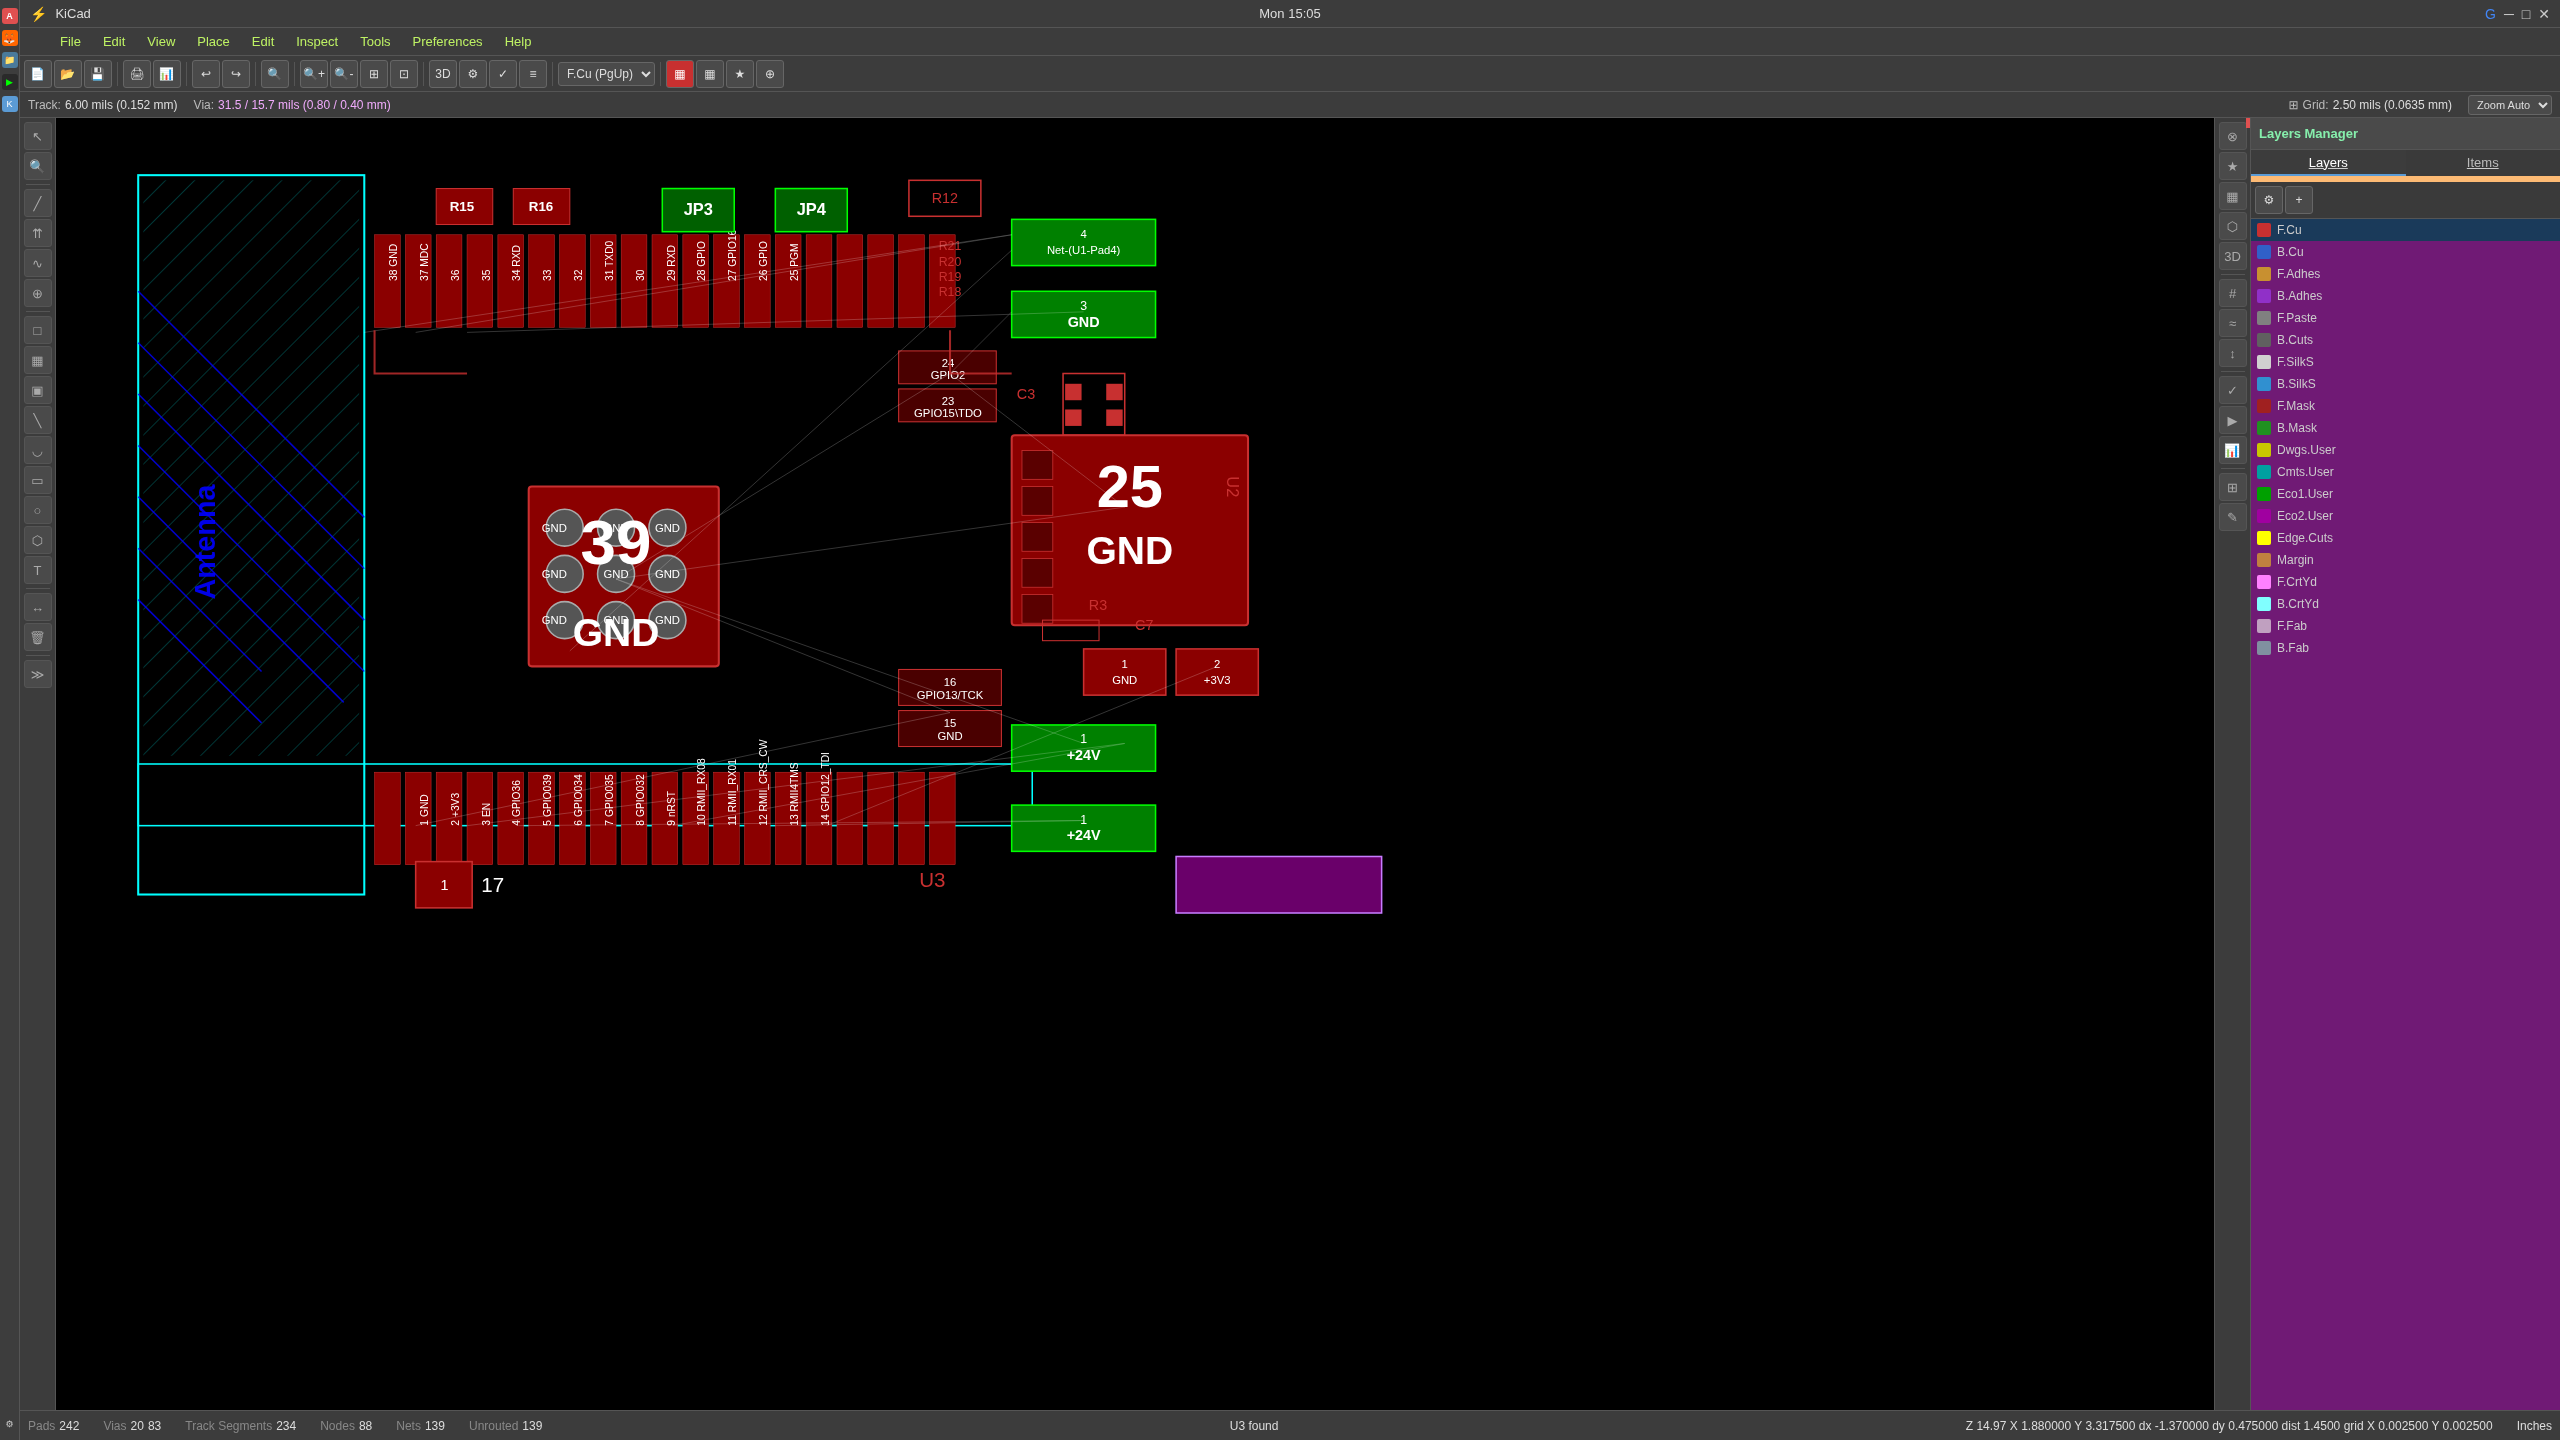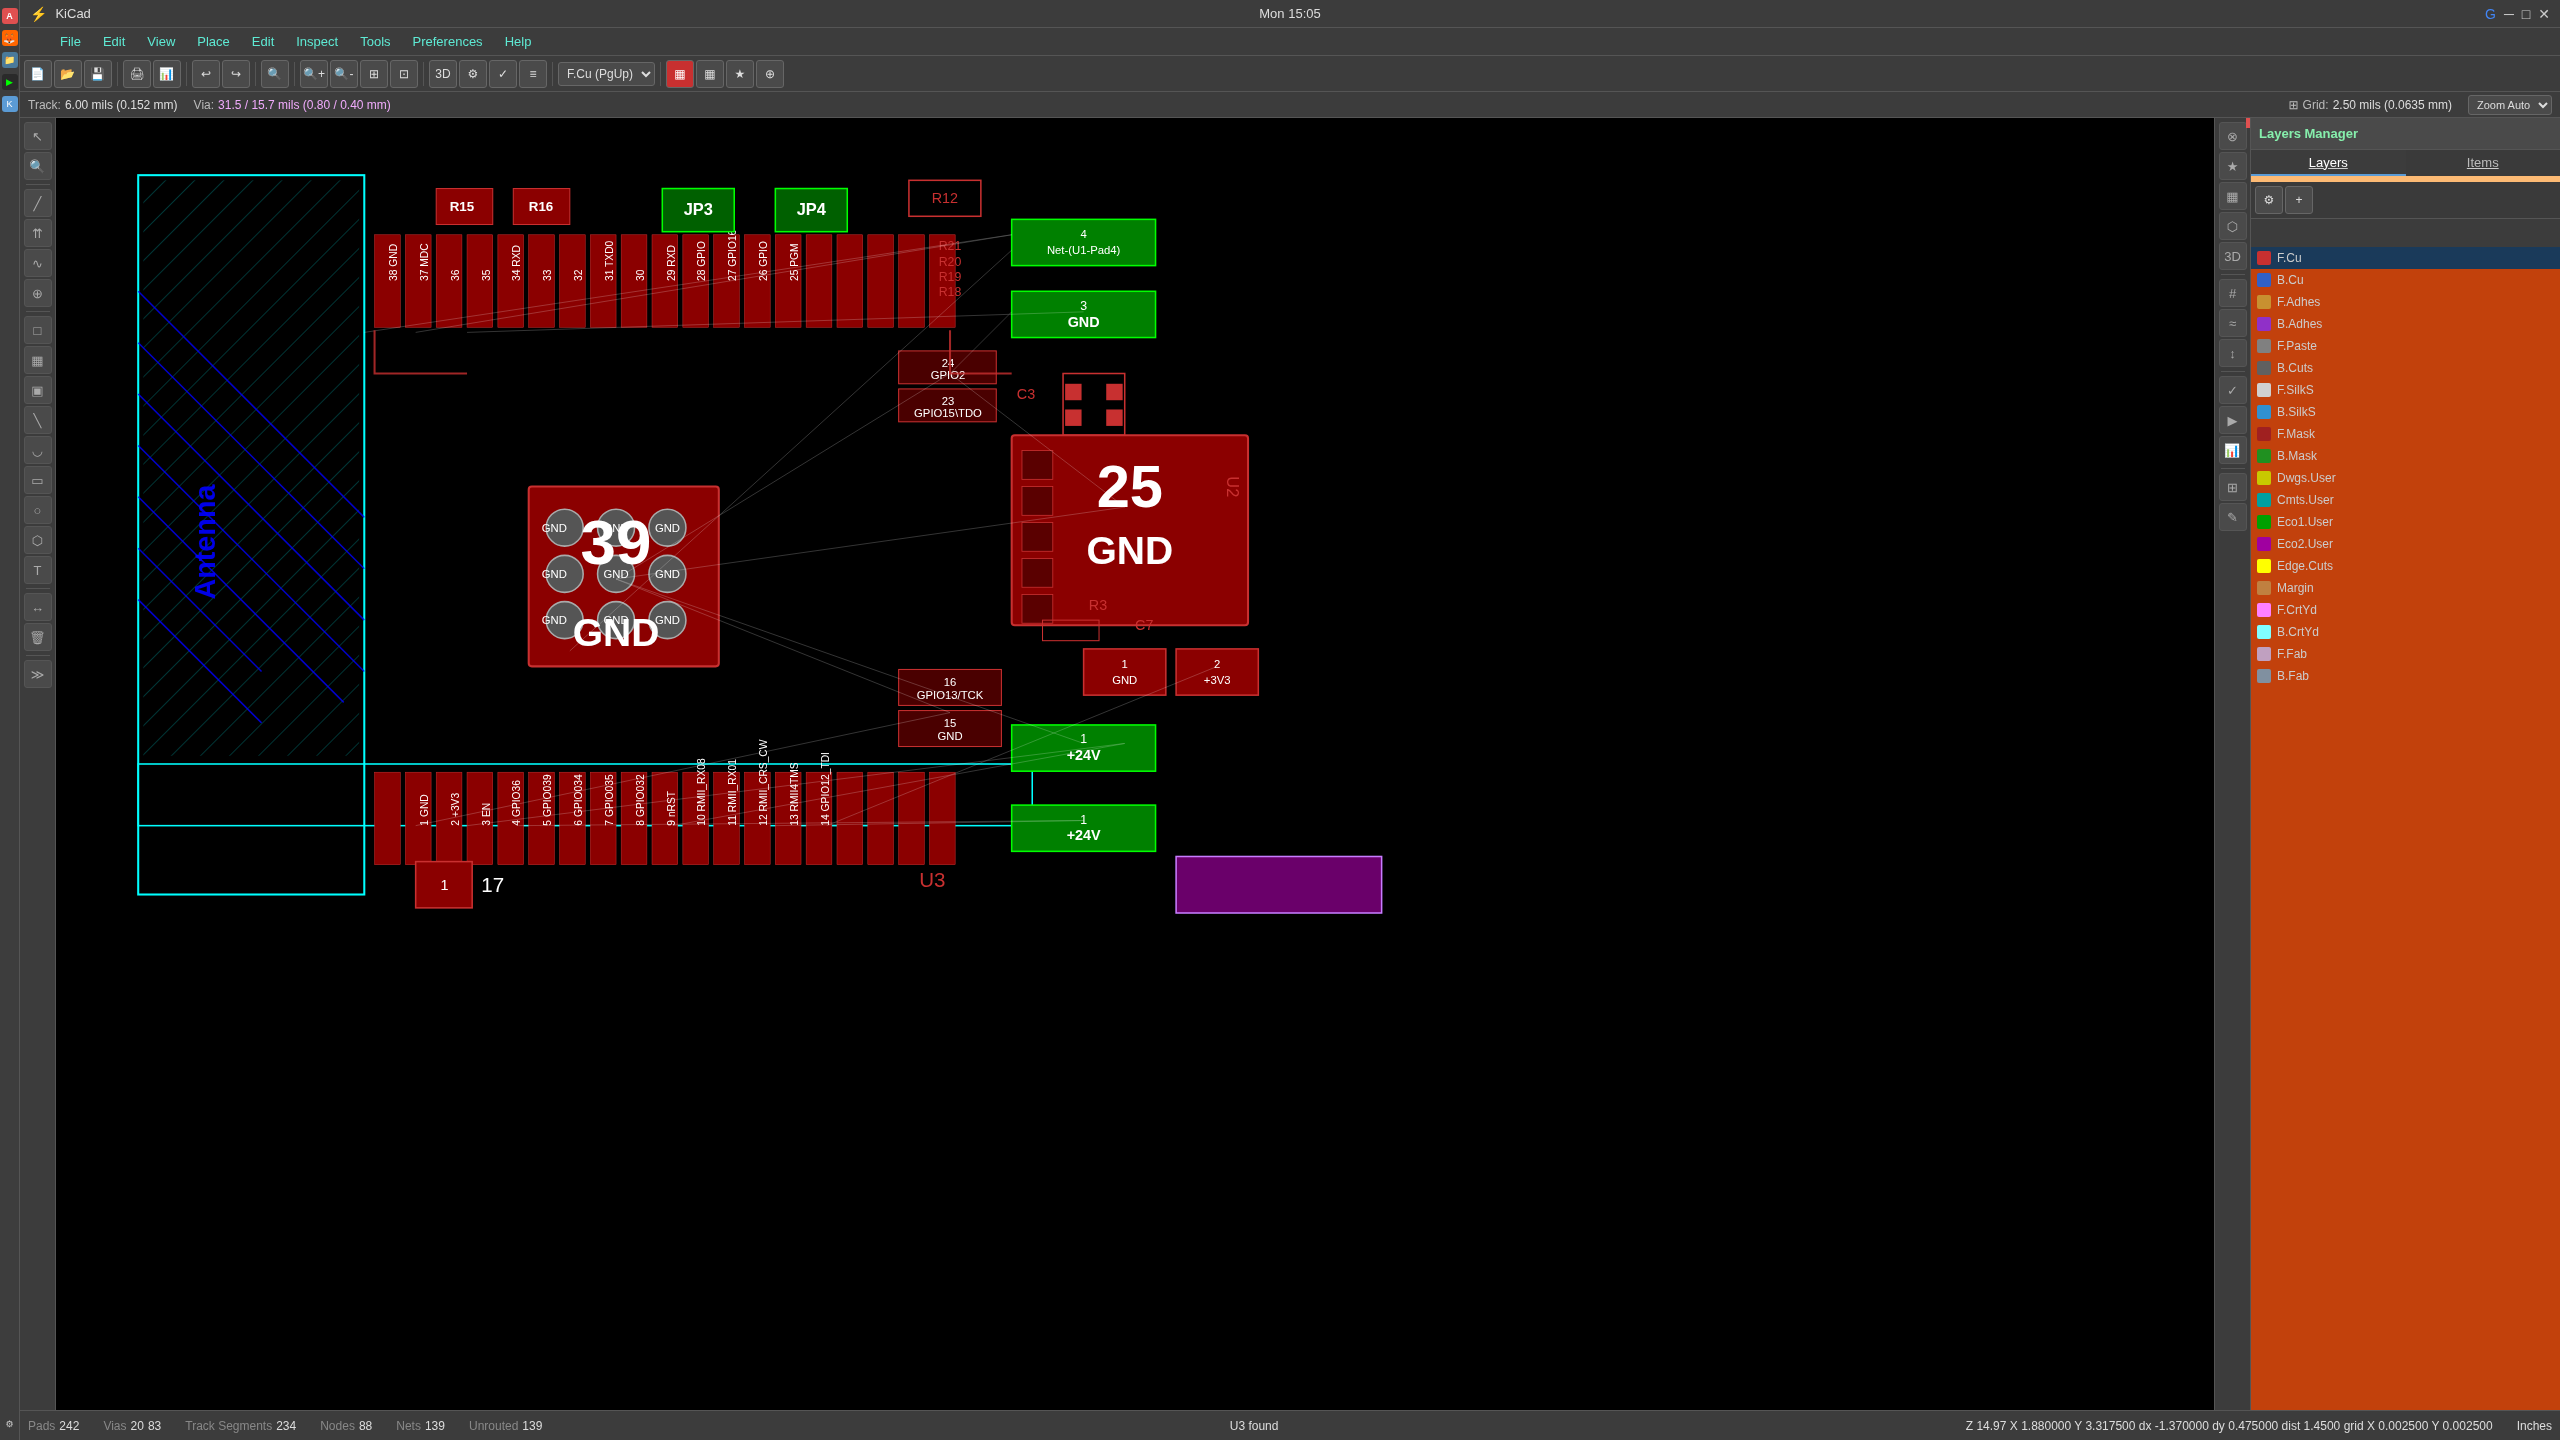--- a/index.html
+++ b/index.html
@@ -60,21 +60,21 @@
       height: 28px;
       background: #3c3c3c;
       display: flex;
       align-items: center;
       border-bottom: 1px solid #555;
       padding-left: 50px;
       gap: 2px;
     }
     .menu-item {
       padding: 2px 10px;
-      color: #5eead4;
+      color: #bef264;
       font-size: 13px;
       cursor: pointer;
       border-radius: 3px;
     }
 
     
     #toolbar {
       position: absolute;
       top: 56px; left: 0; right: 0;
       height: 36px;
@@ -235,22 +235,21 @@
       display: flex;
       align-items: center;
       padding: 4px;
       gap: 2px;
       border-bottom: 1px solid #555;
       background: #3a3a3a;
     }
     #layers-list {
       flex: 1;
       overflow-y: auto;
-      background: #c2410c;
-      margin-top: 28px;
+      background: #701a75;
     }
     .layer-item {
       display: flex;
       align-items: center;
       height: 22px;
       padding: 0 6px;
       gap: 6px;
       cursor: pointer;
       font-size: 12px;
       color: #ccc;

